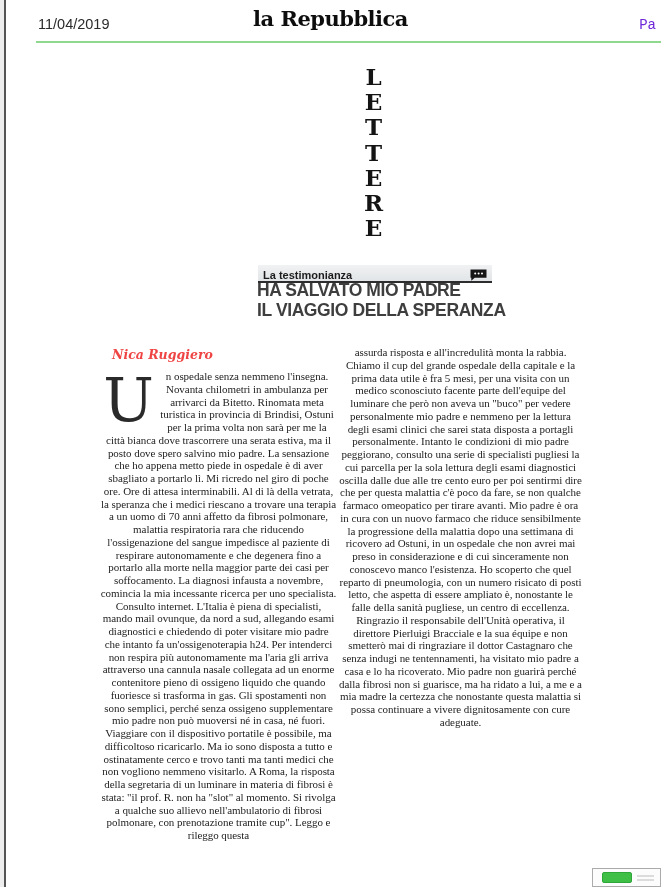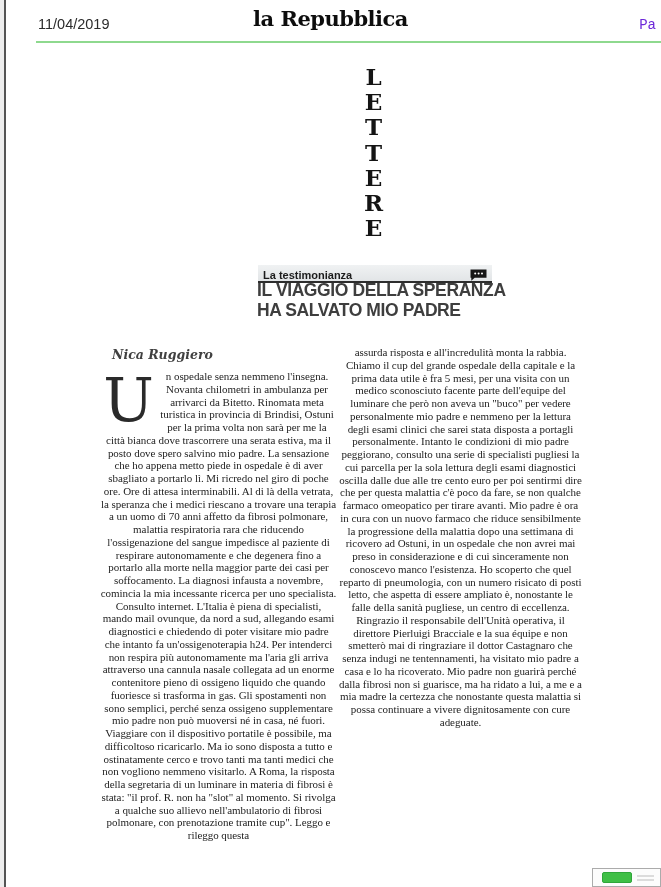--- a/index.html
+++ b/index.html
@@ -31,21 +31,21 @@
     background:linear-gradient(#f0f2f3,#e2e5e7); border-bottom:2px solid #2d2d2d;
     display:flex; align-items:flex-end; justify-content:space-between; padding:0 5px;margin-top:20px; }
   .kicker-label { font-family:"Liberation Sans",sans-serif; font-weight:bold; font-size:11px; color:#1c1c1c; }
 
   
   .headline { position:absolute; left:257px; top:281px; font-family:"Liberation Sans",sans-serif;
     font-weight:bold; font-size:17.5px; line-height:19.5px; color:#3e3e3e; letter-spacing:-0.4px; }
 
   
   .author { position:absolute; left:112px; top:347px; font-family:"DejaVu Serif",serif;
-    font-style:italic; font-weight:bold; font-size:12.5px; color:#404040; }
+    font-style:italic; font-weight:bold; font-size:12.5px; color:#ef4444; }
 
   
   .col { position:absolute; font-size:11px; line-height:12.75px; color:#1d1d1d; letter-spacing:-0.05px; text-align:center; }
   .col1 { left:100px; top:370px; width:237px; height:512px; overflow:hidden; }
   .col2 { left:339px; top:346px; width:243px; height:436px; overflow:hidden; }
   .dropcap { float:left; width:57px; height:62px; font-family:"DejaVu Serif",serif;
     font-size:60px; line-height:60px; color:#2a2a2a; }
 
   
   .widget { position:absolute; left:592px; top:868px; width:69px; height:19px;
@@ -86,22 +86,22 @@
     <span class="kicker-label">La testimonianza</span>
     <svg width="17" height="12" viewBox="0 0 17 12" aria-hidden="true">
       <path d="M0.5 0.5 h16 v8.2 h-11.8 l-3.4 3 v-3 h-0.8 z" fill="#161616"></path>
       <circle cx="5.2" cy="4.4" r="1" fill="#ffffff"></circle>
       <circle cx="8.6" cy="4.4" r="1" fill="#ffffff"></circle>
       <circle cx="12" cy="4.4" r="1" fill="#ffffff"></circle>
     </svg>
   </div>
 
   <div class="headline">
+    <div>HA SALVATO MIO PADRE</div>
     <div>IL VIAGGIO DELLA SPERANZA</div>
-    <div>HA SALVATO MIO PADRE</div>
   </div>
 
   <div class="author">Nica Ruggiero</div>
 
   <div class="col col1">
     <span class="dropcap">U</span>
     <span>n ospedale senza nemmeno l'insegna. Novanta chilometri in ambulanza per arrivarci da Bitetto. Rinomata meta turistica in provincia di Brindisi, Ostuni per la prima volta non sarà per me la città bianca dove trascorrere una serata estiva, ma il posto dove spero salvino mio padre. La sensazione che ho appena metto piede in ospedale è di aver sbagliato a portarlo lì. Mi ricredo nel giro di poche ore. Ore di attesa interminabili. Al di là della vetrata, la speranza che i medici riescano a trovare una terapia a un uomo di 70 anni affetto da fibrosi polmonare, malattia respiratoria rara che riducendo l'ossigenazione del sangue impedisce al paziente di respirare autonomamente e che degenera fino a portarlo alla morte nella maggior parte dei casi per soffocamento. La diagnosi infausta a novembre, comincia la mia incessante ricerca per uno specialista. Consulto internet. L'Italia è piena di specialisti, mando mail ovunque, da nord a sud, allegando esami diagnostici e chiedendo di poter visitare mio padre che intanto fa un'ossigenoterapia h24. Per intenderci non respira più autonomamente ma l'aria gli arriva attraverso una cannula nasale collegata ad un enorme contenitore pieno di ossigeno liquido che quando fuoriesce si trasforma in gas. Gli spostamenti non sono semplici, perché senza ossigeno supplementare mio padre non può muoversi né in casa, né fuori. Viaggiare con il dispositivo portatile è possibile, ma difficoltoso ricaricarlo. Ma io sono disposta a tutto e ostinatamente cerco e trovo tanti ma tanti medici che non vogliono nemmeno visitarlo. A Roma, la risposta della segretaria di un luminare in materia di fibrosi è stata: "il prof. R. non ha "slot" al momento. Si rivolga a qualche suo allievo nell'ambulatorio di fibrosi polmonare, con prenotazione tramite cup". Leggo e rileggo questa</span>
   </div>
 
   <div class="col col2">

